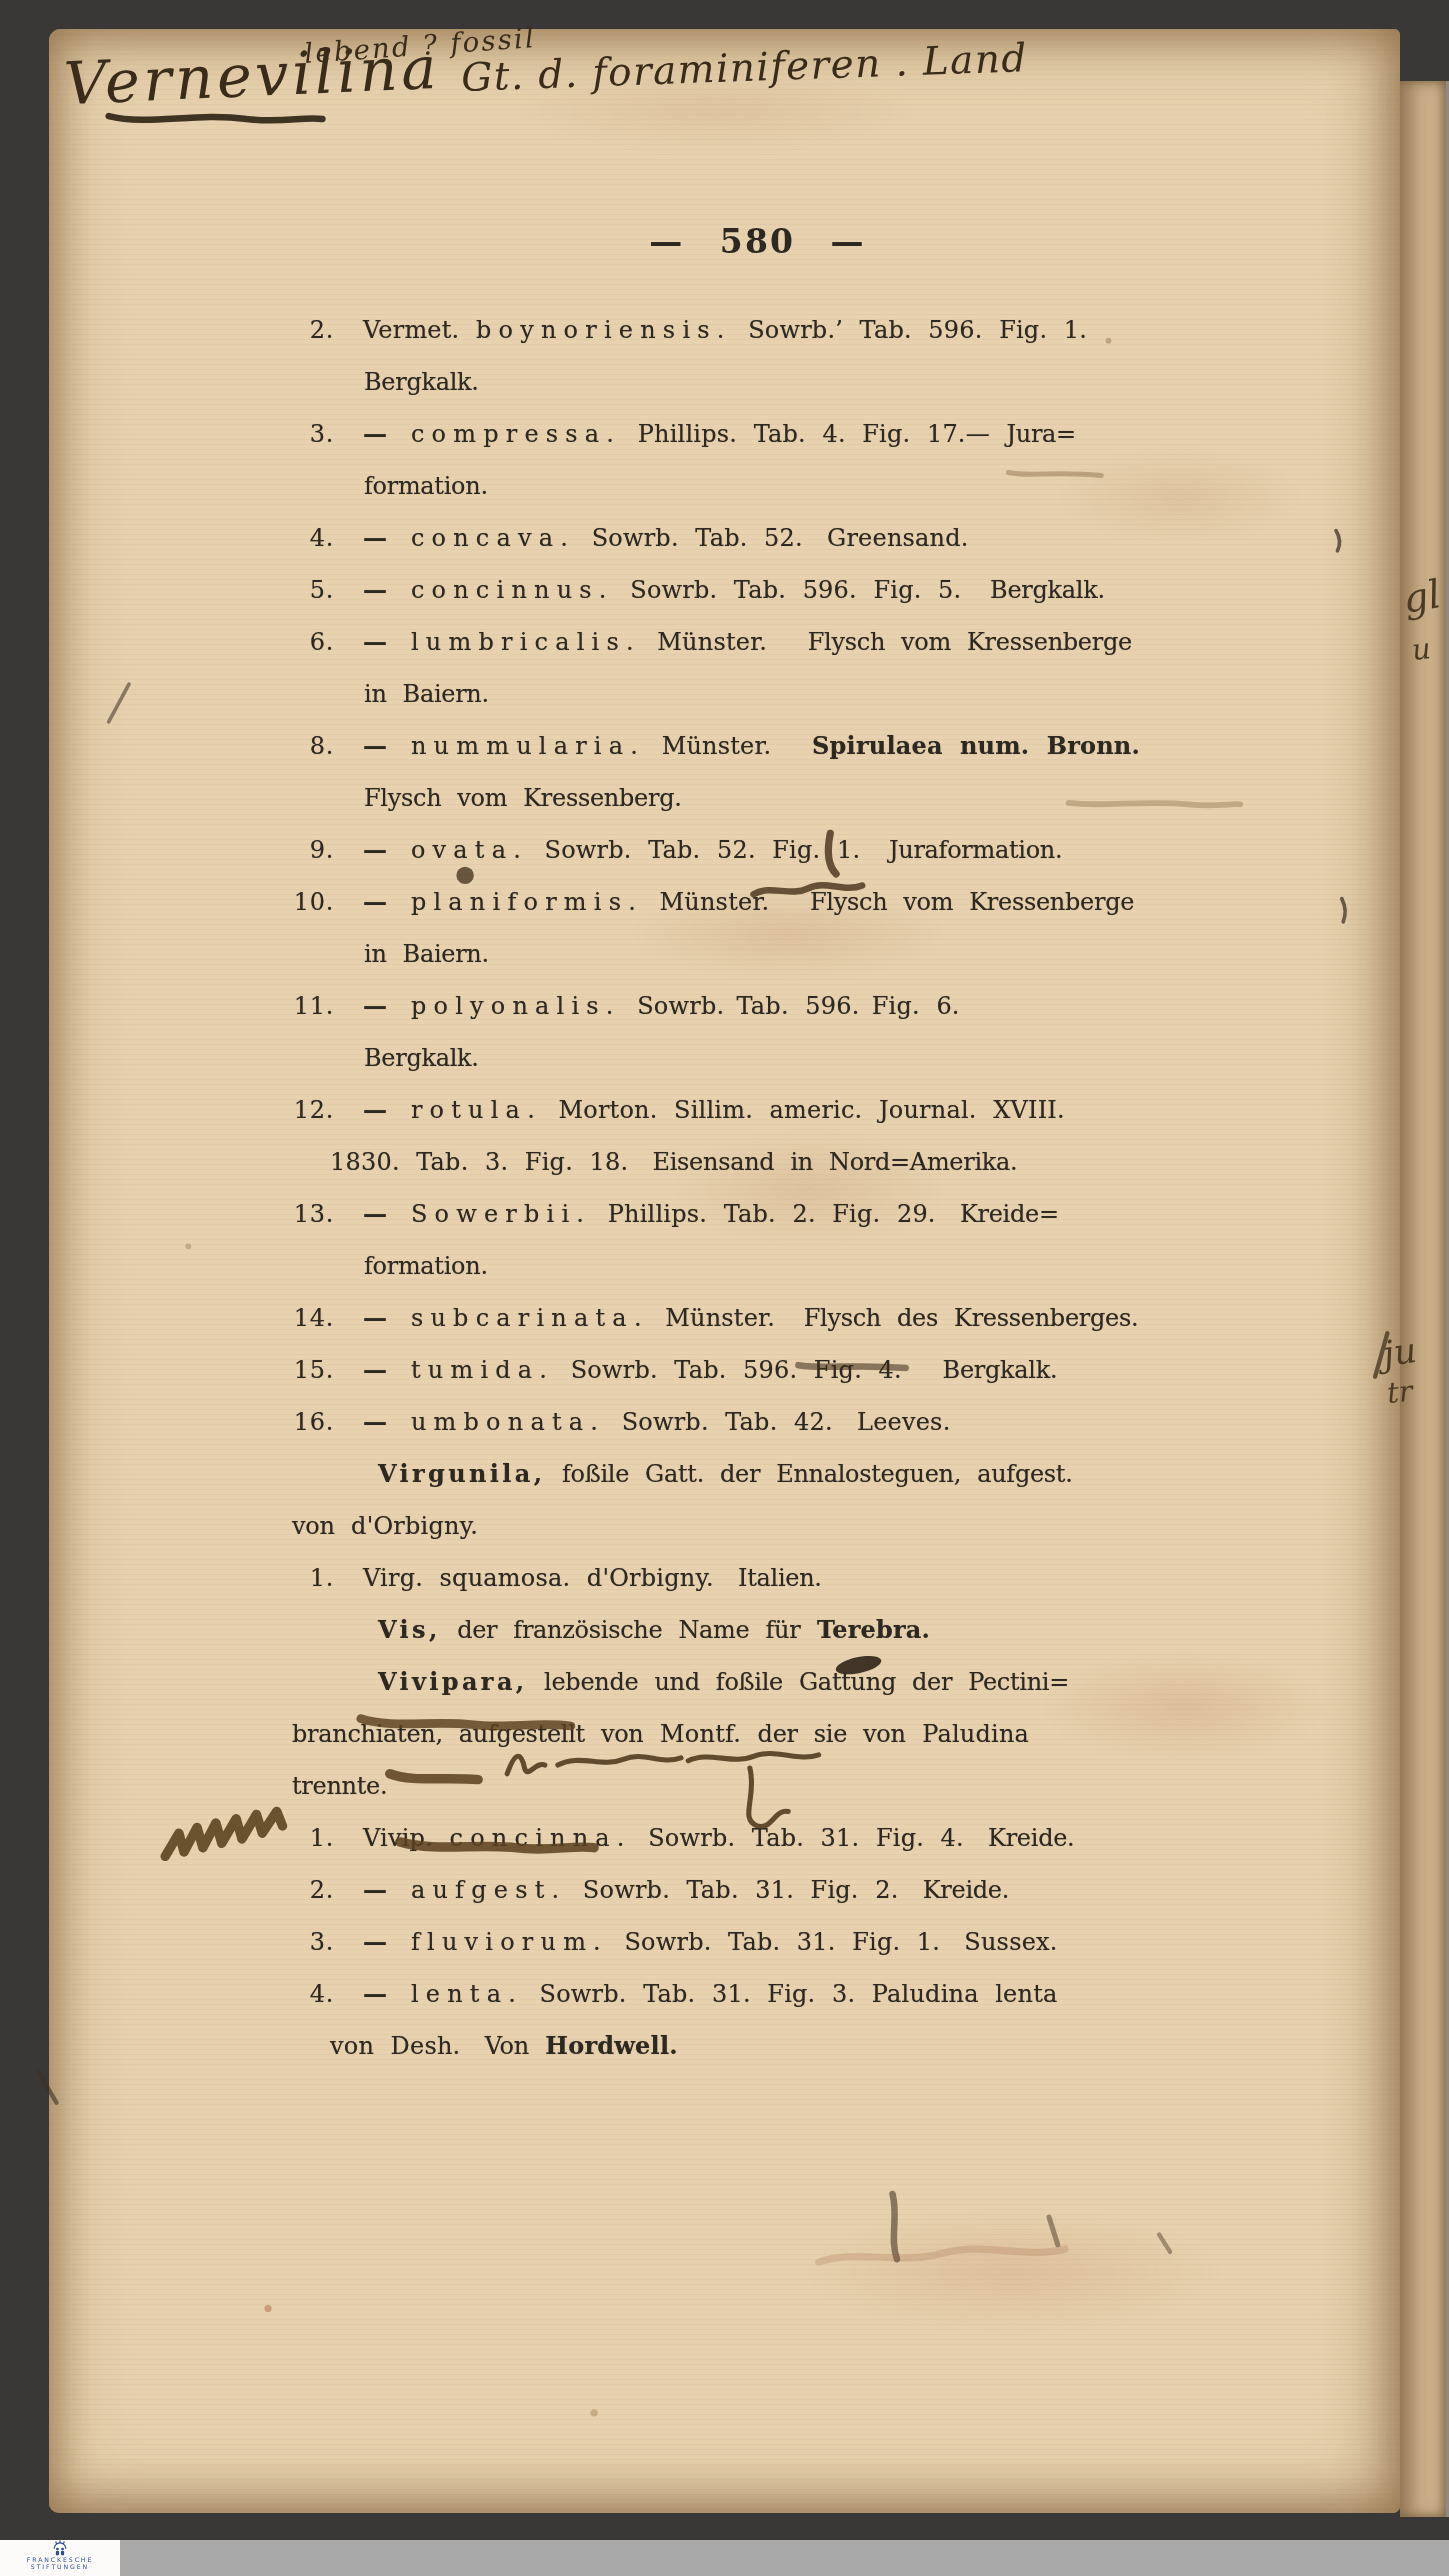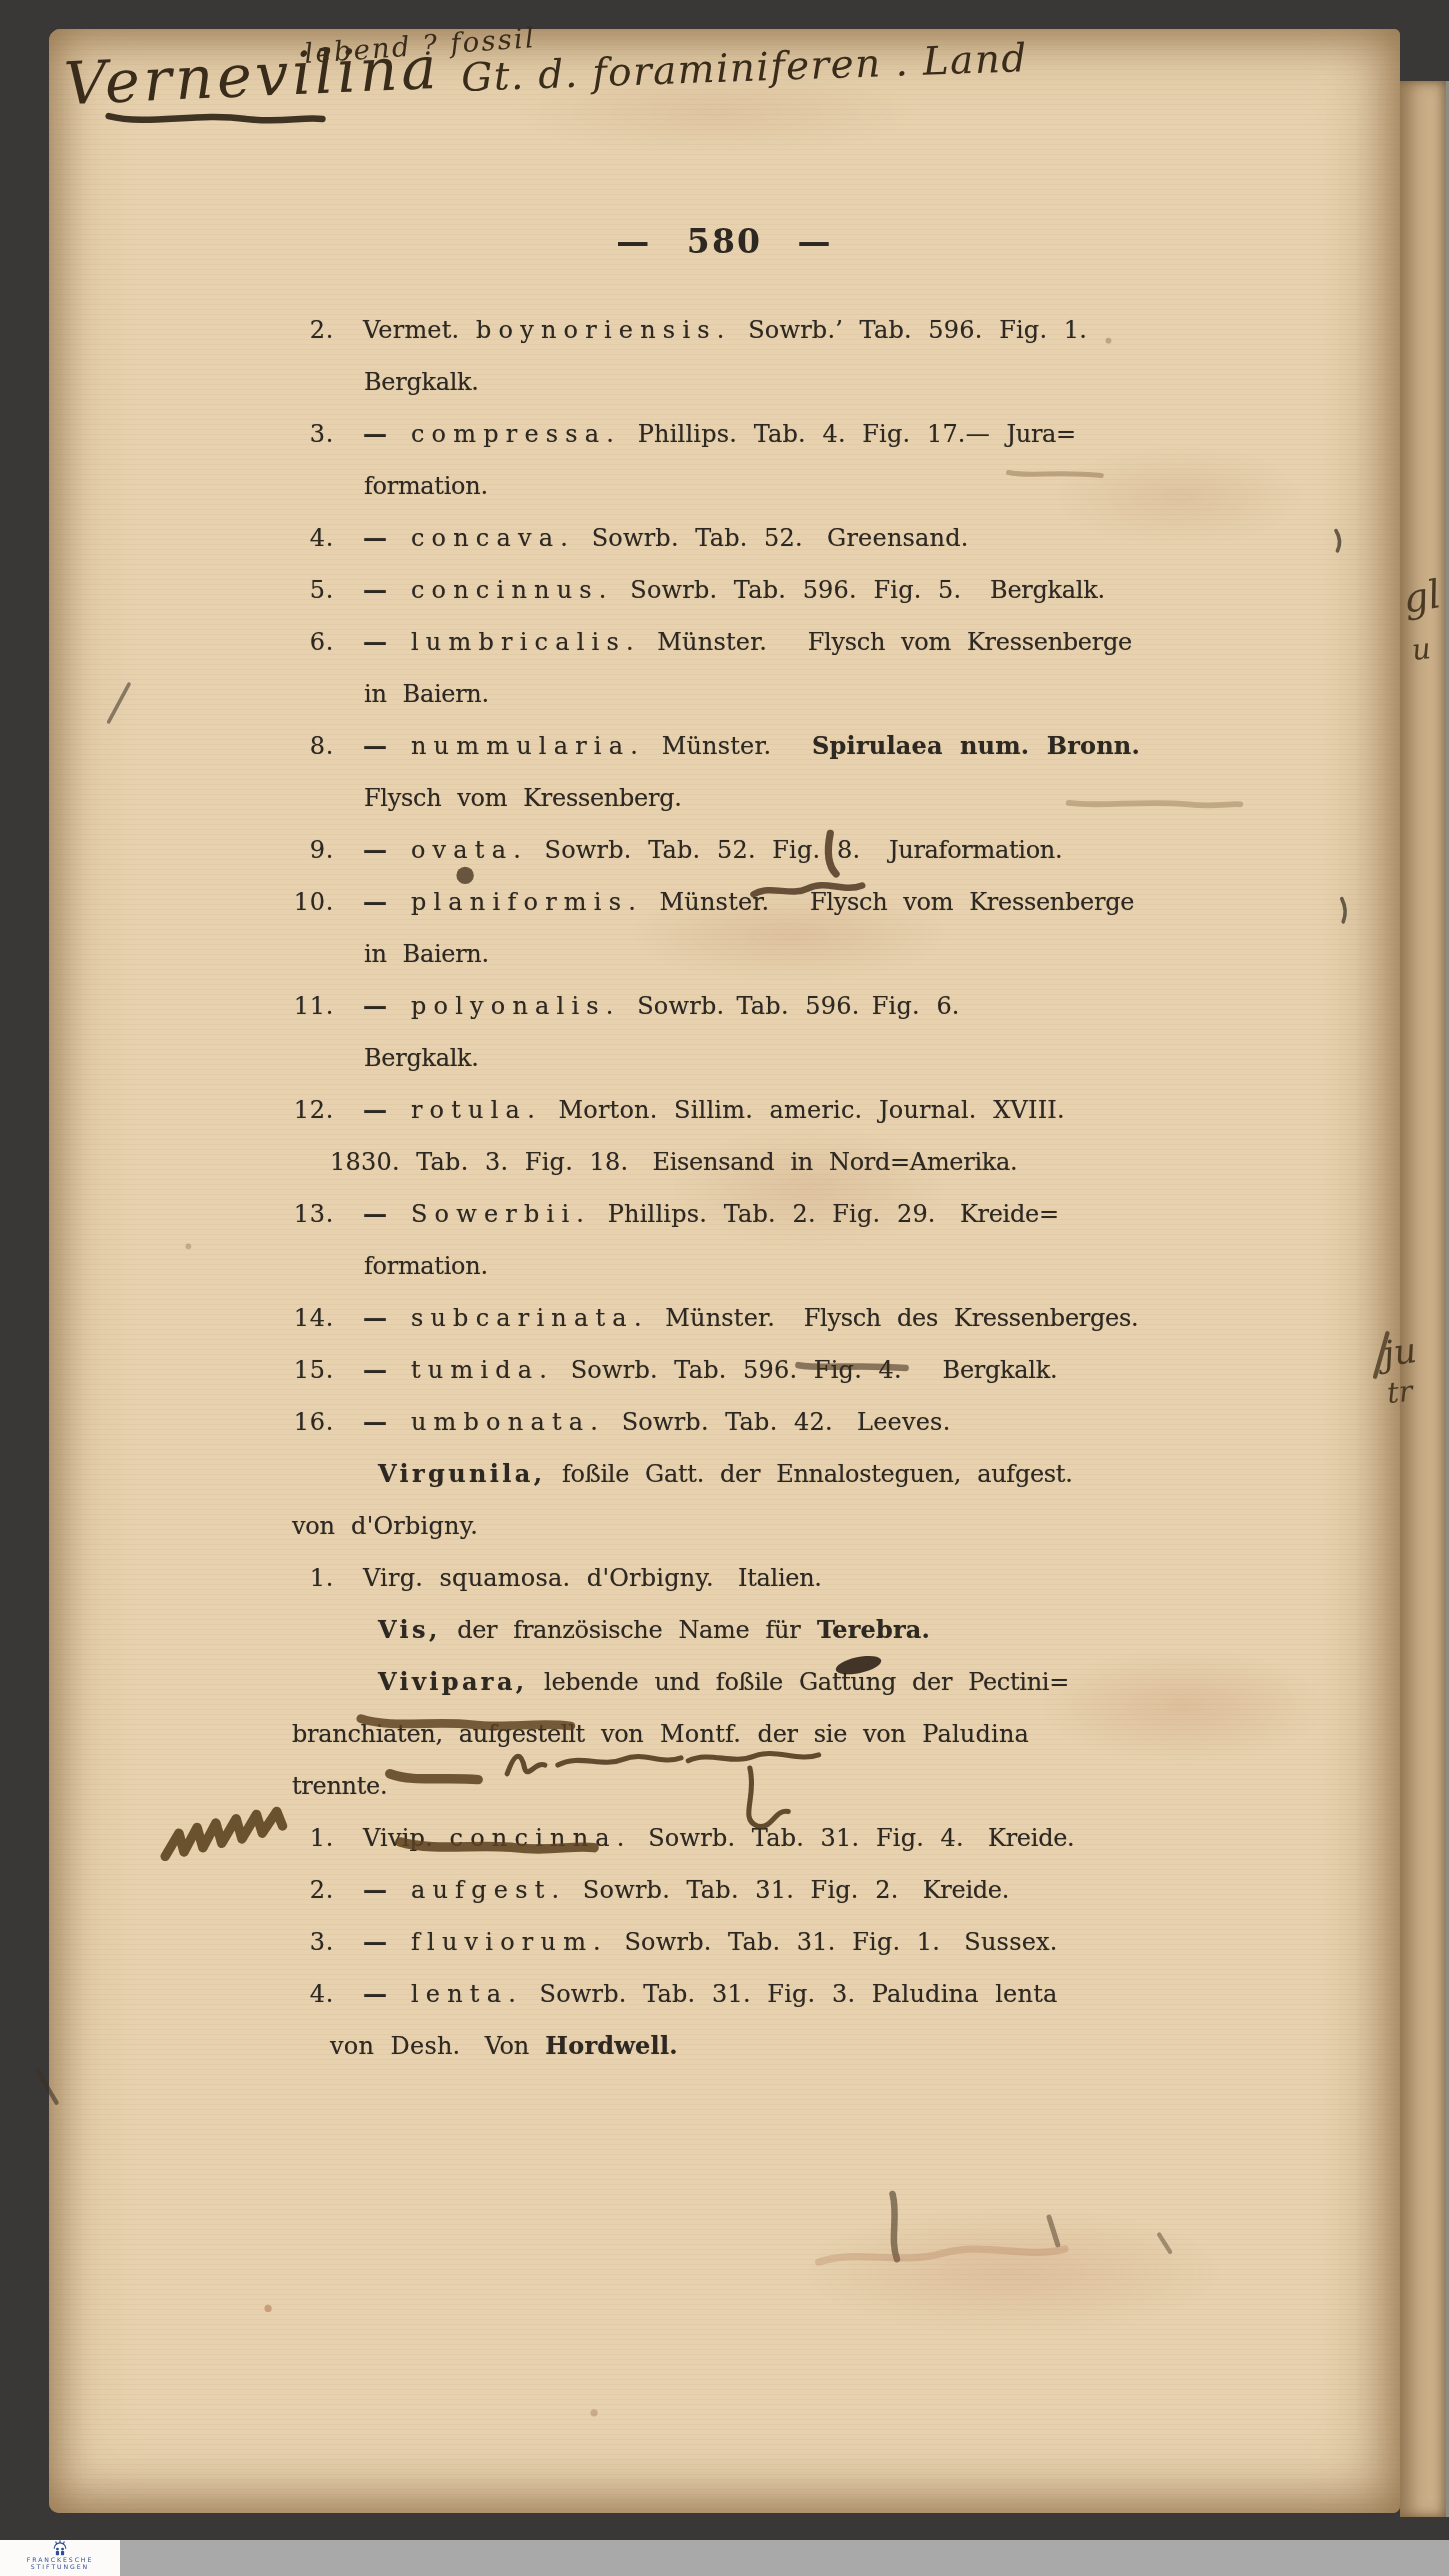--- a/index.html
+++ b/index.html
@@ -35,21 +35,21 @@
   
   .bottom-strip{position:absolute;left:0;top:2540px;width:1449px;height:36px;background:#a9a9a9;}
   .wm-box{
     position:absolute;left:0;top:0;width:120px;height:36px;background:#fcfbf9;
     display:flex;flex-direction:column;align-items:center;
   }
   .wm-text{font-family:"DejaVu Sans",sans-serif;font-size:6.2px;letter-spacing:1.9px;
     color:#2e4f95;line-height:7.2px;white-space:nowrap;}
   
   .pageno{
-    position:absolute;left:226px;top:193px;width:899px;text-align:center;
+    position:absolute;left:259px;top:193px;width:899px;text-align:center;
     font-size:33px;font-weight:700;color:#2d2822;letter-spacing:2.2px;
   }
   .content{
     position:absolute;left:243px;top:275px;width:1087px;
     font-size:24px;color:#2d2822;z-index:2;
     text-shadow:0 0 0.7px rgba(45,40,34,.45);
   }
   .l{height:52px;line-height:52px;white-space:nowrap;word-spacing:8.7px;letter-spacing:0.2px;}
   .num{display:inline-block;width:42px;text-align:right;margin-right:29px;letter-spacing:0.7px;}
   .dash{margin-right:7.2px;font-weight:600;}
@@ -107,21 +107,21 @@
 
       <div class="l"><span class="num">5.</span><span class="dash">—</span> <span class="sp">concinnus.</span> <span>Sowrb. Tab. 596. Fig. 5. </span> <span class="fr">Bergkalk.</span></div>
 
       <div class="l"><span class="num">6.</span><span class="dash">—</span> <span class="sp">lumbricalis.</span> <span>Münster. </span> <span class="fr">Flysch vom Kressenberge</span></div>
       <div class="l ind"><span class="fr">in Baiern.</span></div>
 
 
       <div class="l"><span class="num">8.</span><span class="dash">—</span> <span class="sp">nummularia.</span> <span>Münster. </span> <span class="b">Spirulaea num. Bronn.</span></div>
       <div class="l ind"><span class="fr">Flysch vom Kressenberg.</span></div>
 
-      <div class="l"><span class="num">9.</span><span class="dash">—</span> <span class="sp">ovata.</span> <span>Sowrb. Tab. 52. Fig. 8. </span> <span class="fr">Juraformation.</span></div>
+      <div class="l"><span class="num">9.</span><span class="dash">—</span> <span class="sp">ovata.</span> <span>Sowrb. Tab. 52. Fig. 1. </span> <span class="fr">Juraformation.</span></div>
 
       <div class="l"><span class="num">10.</span><span class="dash">—</span> <span class="sp">planiformis.</span> <span>Münster. </span> <span class="fr">Flysch vom Kressenberge</span></div>
       <div class="l ind"><span class="fr">in Baiern.</span></div>
 
       <div class="l"><span class="num">11.</span><span class="dash">—</span> <span class="sp">polyonalis.</span> <span>Sowrb. Tab. 596. Fig. 6.</span></div>
       <div class="l ind"><span class="fr">Bergkalk.</span></div>
 
       <div class="l"><span class="num">12.</span><span class="dash">—</span> <span class="sp">rotula.</span> <span>Morton. Sillim. americ. Journal. XVIII.</span></div>
       <div class="l ind2"><span>1830. Tab. 3. Fig. 18. </span><span class="fr">Eisensand in Nord=Amerika.</span></div>
 

